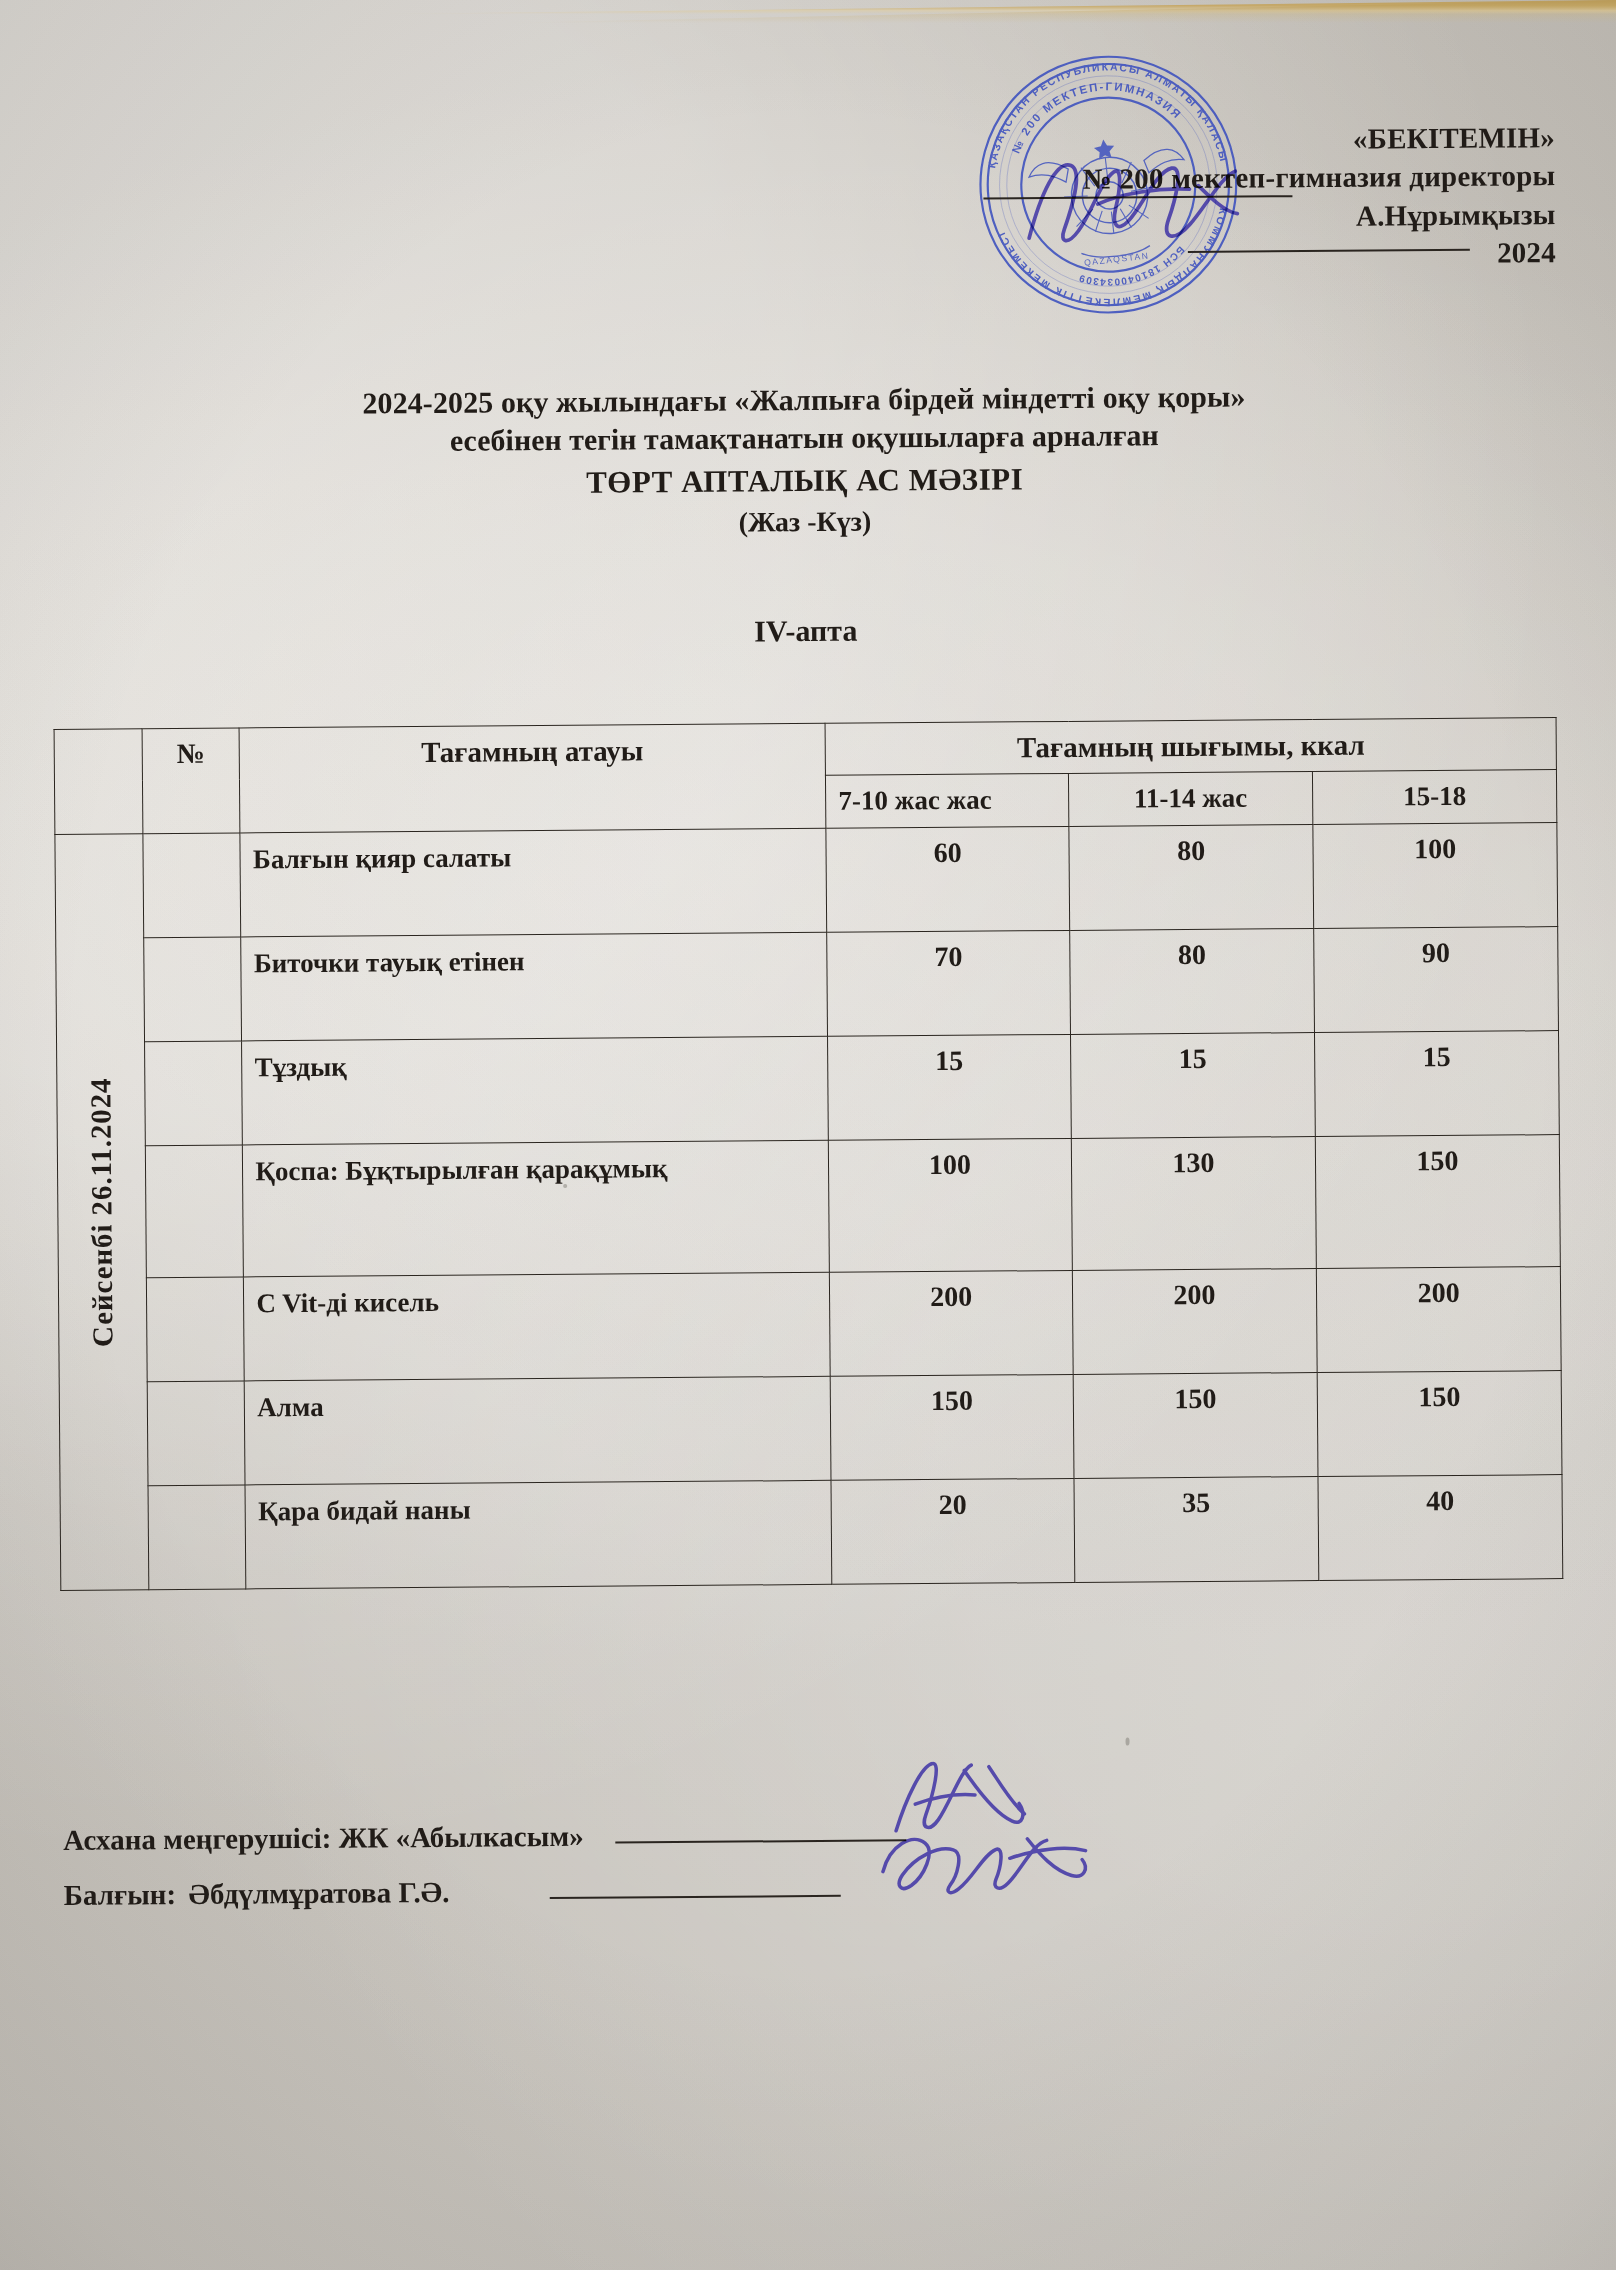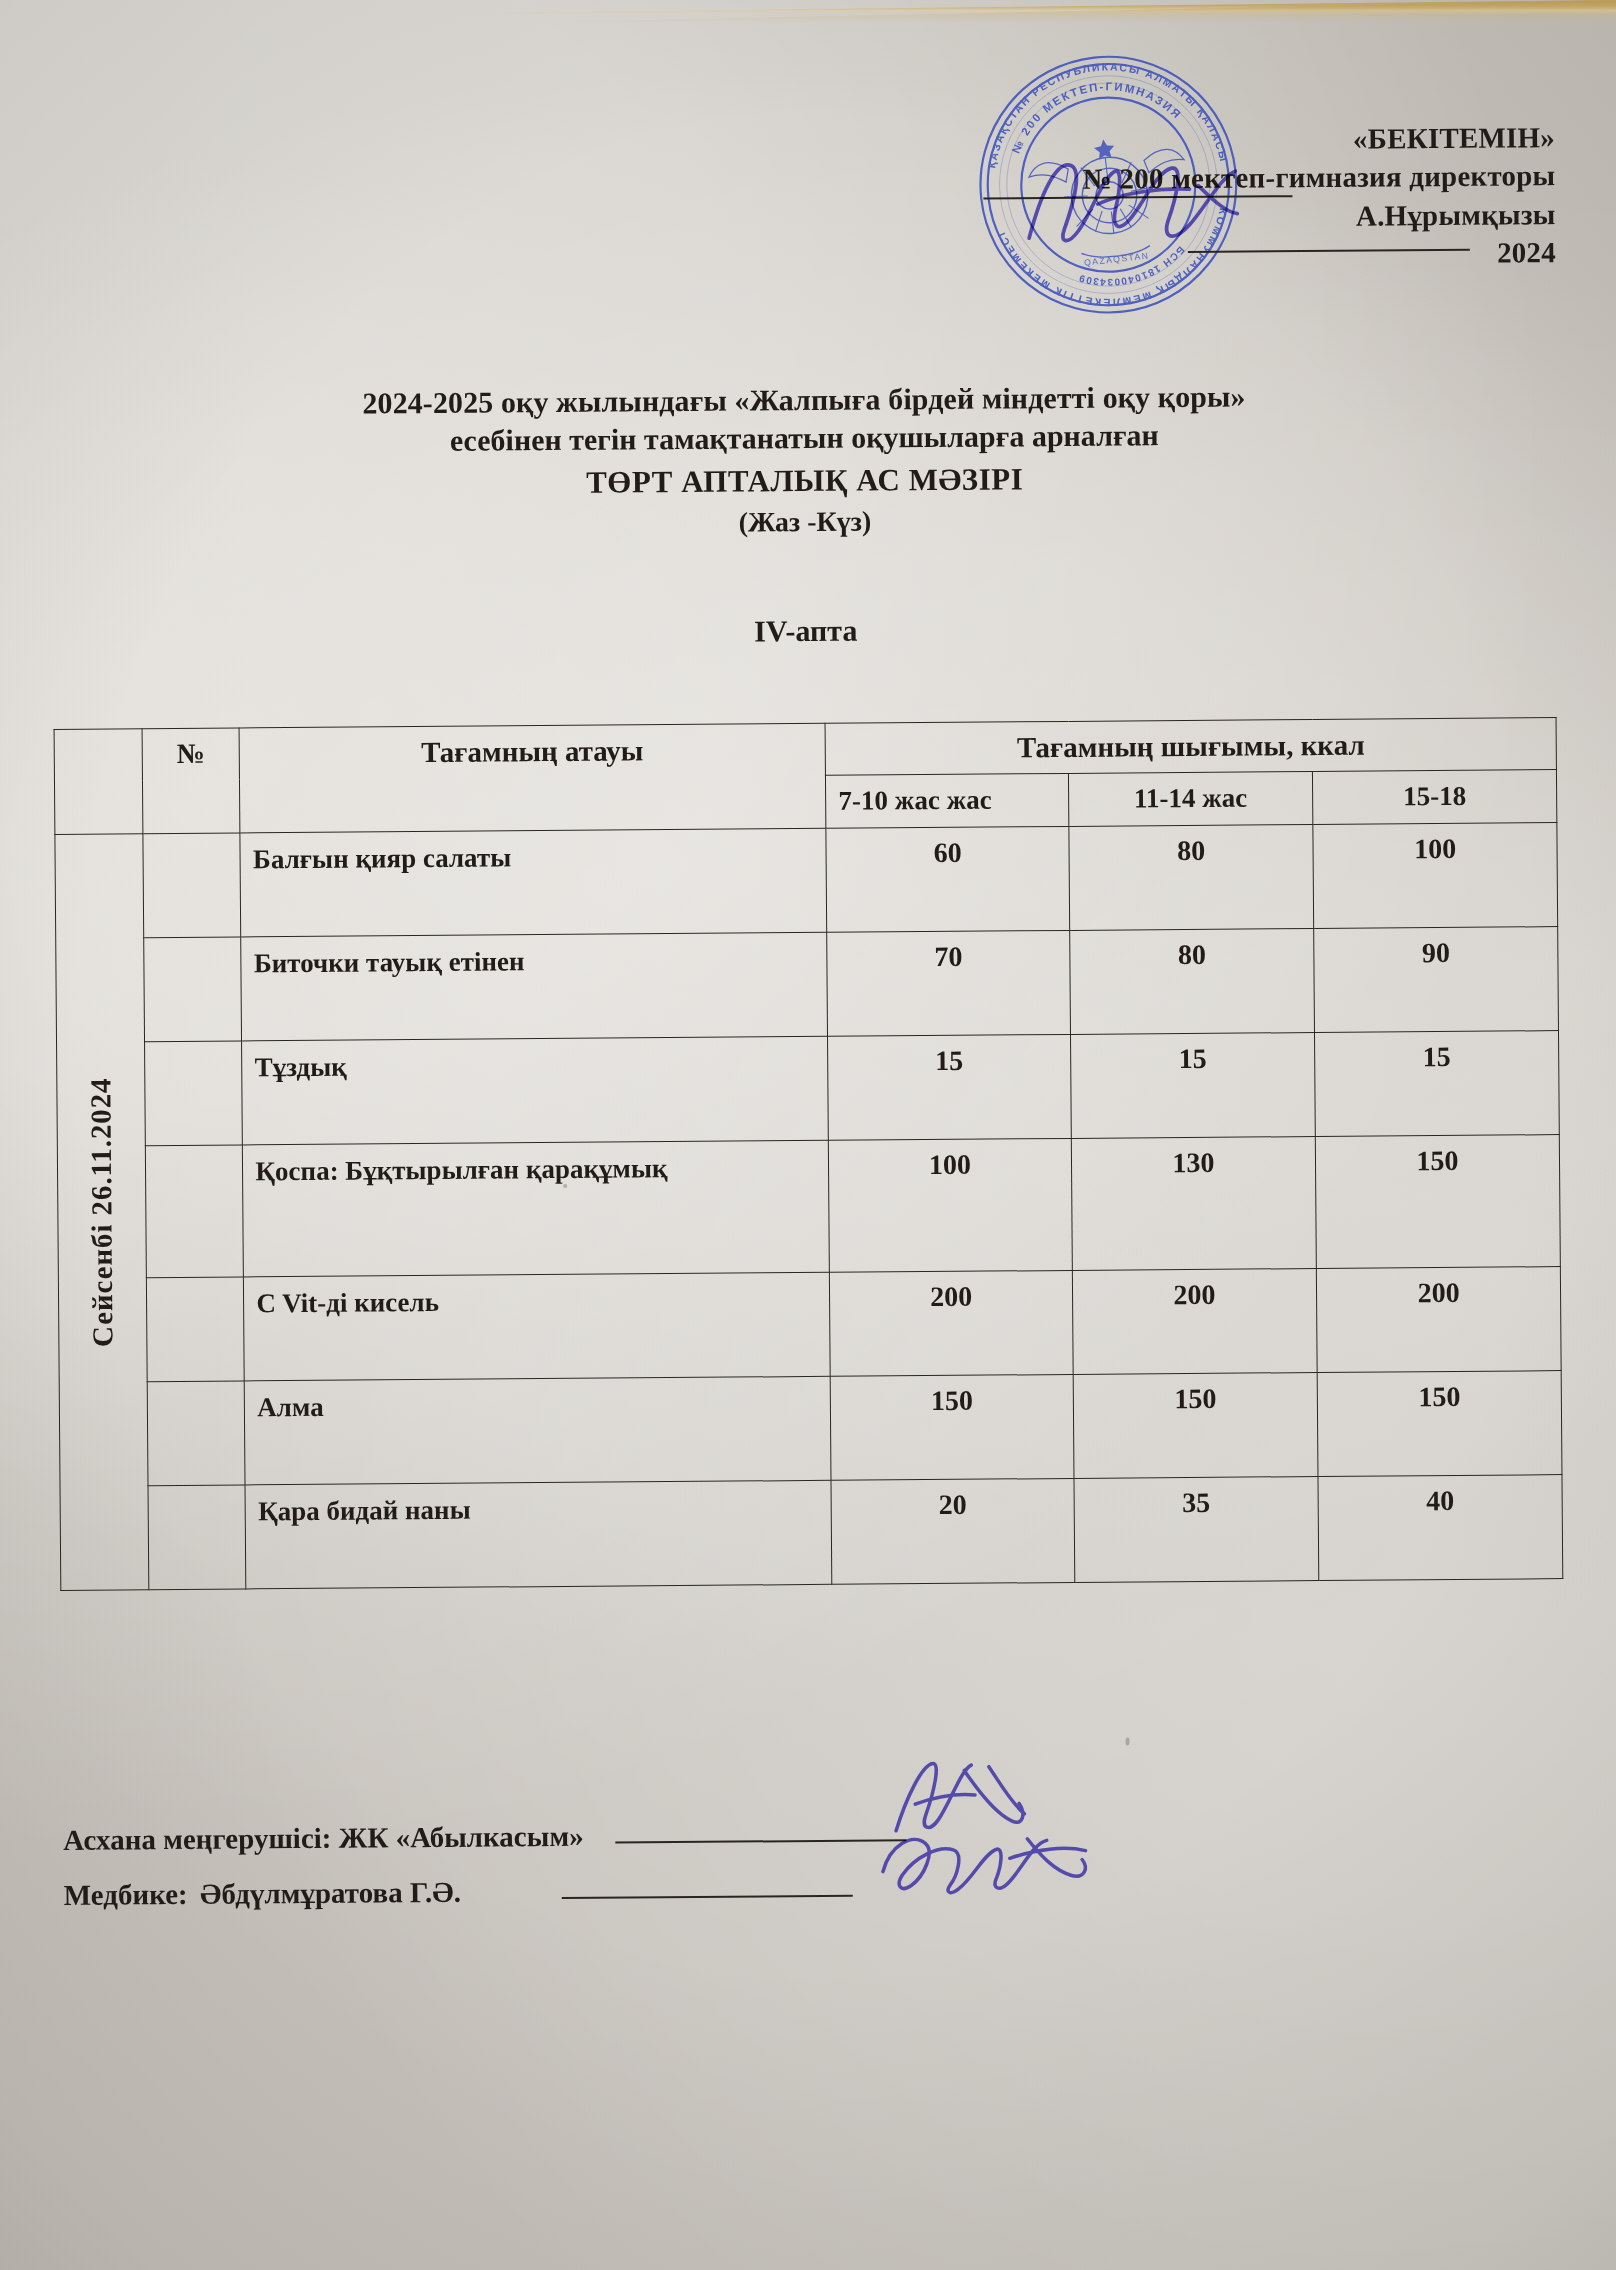--- a/index.html
+++ b/index.html
@@ -432,21 +432,21 @@
       </tbody>
     </table>
   </div>
 
   <div id="footer">
     <div class="f-row">
       <span class="lbl">Асхана меңгерушісі: ЖК «Абылкасым»</span>
       <span class="f-line" id="f-line-1"></span>
     </div>
     <div class="f-row">
-      <span class="lbl">Медбике:</span>
+      <span class="lbl">Балғын:</span>
       <span class="lbl">Әбдүлмұратова Г.Ә.</span>
       <span class="f-line" id="f-line-2"></span>
     </div>
   </div>
 
   <svg class="sig-ink" id="sig-chef" viewBox="0 0 200 100">
     <g stroke="#4a3fa8" fill="none" stroke-width="4" stroke-linecap="round">
       <path d="M18,88 C30,50 48,14 60,12 C70,10 60,48 52,70 C46,86 56,90 66,76 C80,56 92,20 104,14"></path>
       <path d="M96,20 C112,44 132,70 150,78 C162,84 166,70 158,58"></path>
       <path d="M124,16 C136,34 148,56 164,70"></path>

